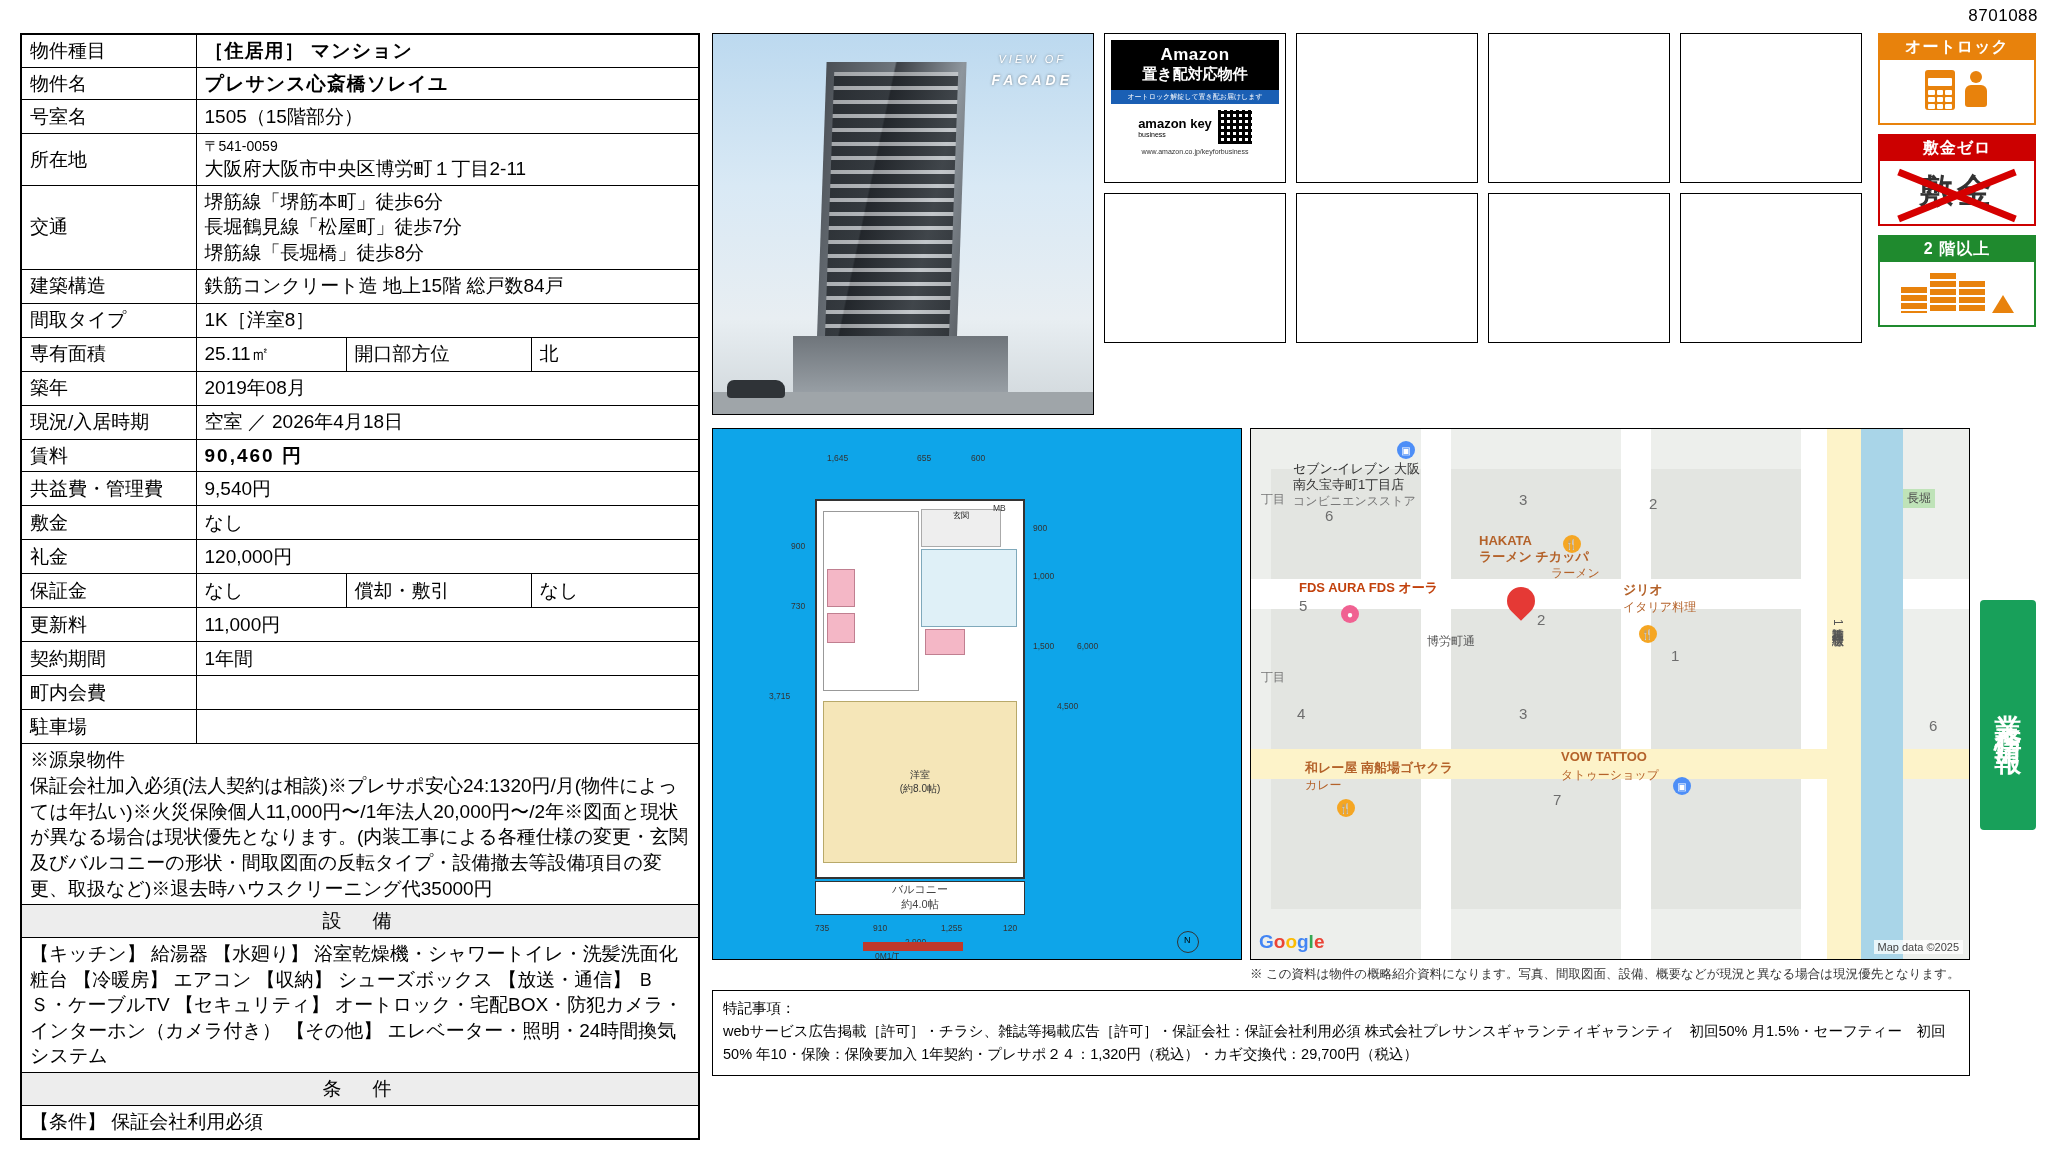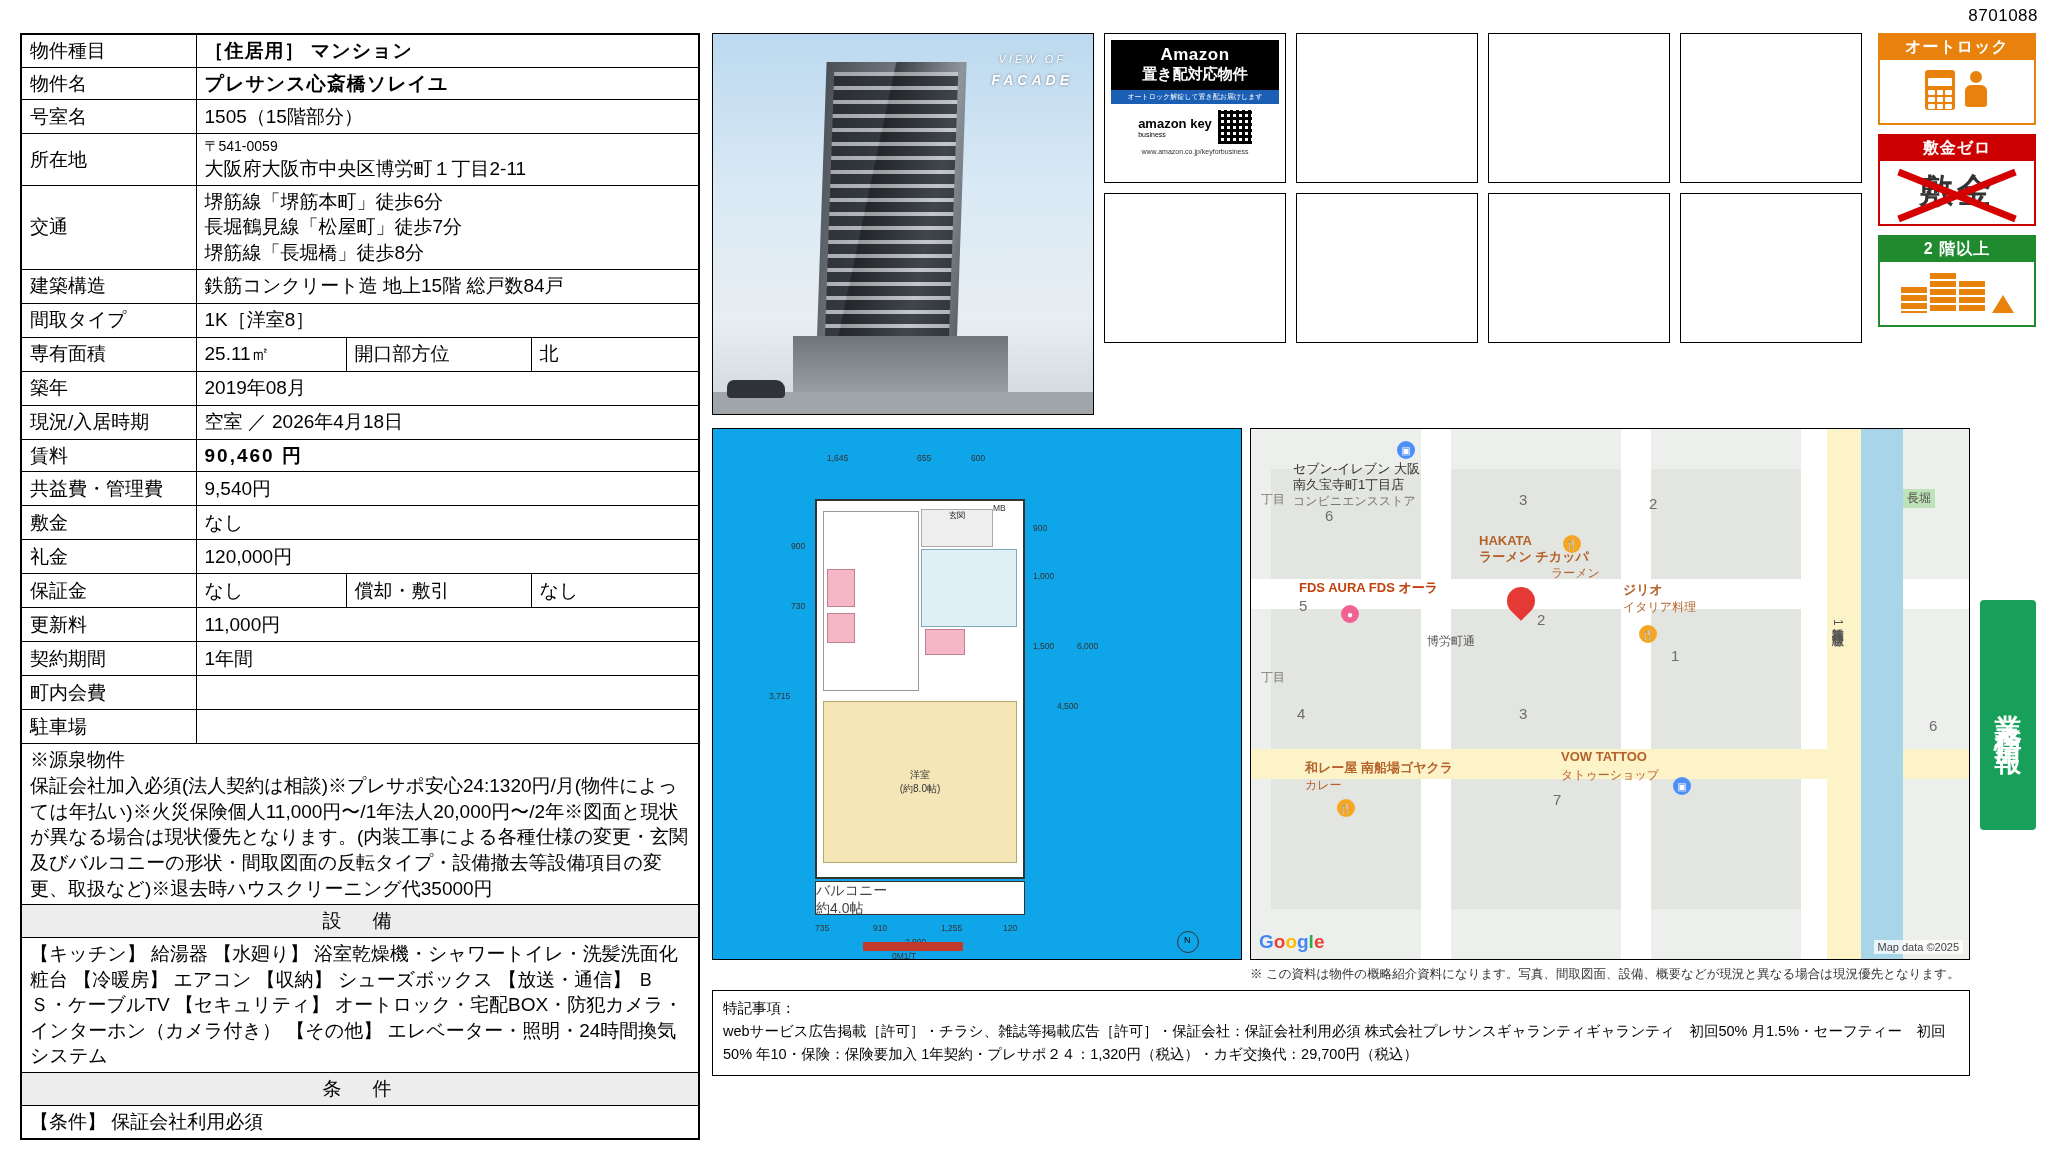--- a/index.html
+++ b/index.html
@@ -177,22 +177,22 @@
     border:1px solid #000; background:#0ea5e9; overflow:hidden;
   }
   .fp-inner { position:absolute; left:52px; top:22px; width:420px; height:480px; }
   .fp-outline { position:absolute; left:50px; top:48px; width:210px; height:380px; border:2px solid #333; background:#fff;}
   .fp-room {
     position:absolute; left:58px; top:250px; width:194px; height:162px; background:#f5e6b8; border:1px solid #b8a96a;
     display:flex; align-items:center; justify-content:center; font-size:10px; text-align:center; line-height:1.4; color:#333;
   }
   .fp-kitchen { position:absolute; left:58px; top:60px; width:96px; height:180px; background:#ffffff; border:1px solid #999;}
   .fp-bath { position:absolute; left:156px; top:98px; width:96px; height:78px; background:#dff0f7; border:1px solid #7fa9bb;}
-  .fp-ent { position:absolute; left:156px; top:58px; width:72px; height:38px; background:#eee; border:1px solid #aaa; font-size:8px; text-align:center;}
-  .fp-balcony { position:absolute; left:50px; top:430px; width:210px; height:34px; border:1px solid #333; background:#fff; font-size:14px; color:#444;}
+  .fp-ent { position:absolute; left:156px; top:58px; width:80px; height:38px; background:#eee; border:1px solid #aaa; font-size:8px; text-align:center;}
+  .fp-balcony { position:absolute; left:50px; top:430px; width:210px; height:34px; border:1px solid #333; background:#fff; font-size:11px; text-align:center; color:#444;}
   .fp-pink { position:absolute; background:#f4b7c6; border:1px solid #c07f90; }
   .fp-dimtext { position:absolute; font-size:8.5px; color:#333; }
   .fp-scale { position:absolute; left:150px; bottom:8px; width:100px; height:9px; background:#c0392b; }
   .fp-compass { position:absolute; right:42px; bottom:6px; width:22px; height:22px; border:1px solid #333; border-radius:50%;}
   .fp-compass::after{content:"N"; position:absolute; left:6px; top:3px; font-size:9px;}
 
   
   .map-box {
     position:absolute; left:1250px; top:428px; width:720px; height:532px;
     border:1px solid #000; overflow:hidden; background:#eef0ef;
@@ -460,21 +460,21 @@
       <div class="fp-balcony" style="white-space:pre-line">バルコニー
 約4.0帖</div>
 
       <div class="fp-dimtext" style="left:50px; top:472px;">735</div>
       <div class="fp-dimtext" style="left:108px; top:472px;">910</div>
       <div class="fp-dimtext" style="left:176px; top:472px;">1,255</div>
       <div class="fp-dimtext" style="left:238px; top:472px;">120</div>
       <div class="fp-dimtext" style="left:140px; top:486px;">2,900</div>
     </div>
     <div class="fp-scale"></div>
-    <div class="fp-dimtext" style="left:179px; bottom:-2px;">0M1/T</div>
+    <div class="fp-dimtext" style="left:162px; bottom:-2px;">0M1/T</div>
     <div class="fp-compass"></div>
   </div>
 
   <div class="map-box">
     <div class="map-bg"></div>
 
     <div class="mblk" style="left:20px; top:40px; width:150px; height:110px;"></div>
     <div class="mblk" style="left:200px; top:40px; width:170px; height:110px;"></div>
     <div class="mblk" style="left:400px; top:40px; width:150px; height:110px;"></div>
     <div class="mblk" style="left:20px; top:180px; width:150px; height:140px;"></div>

